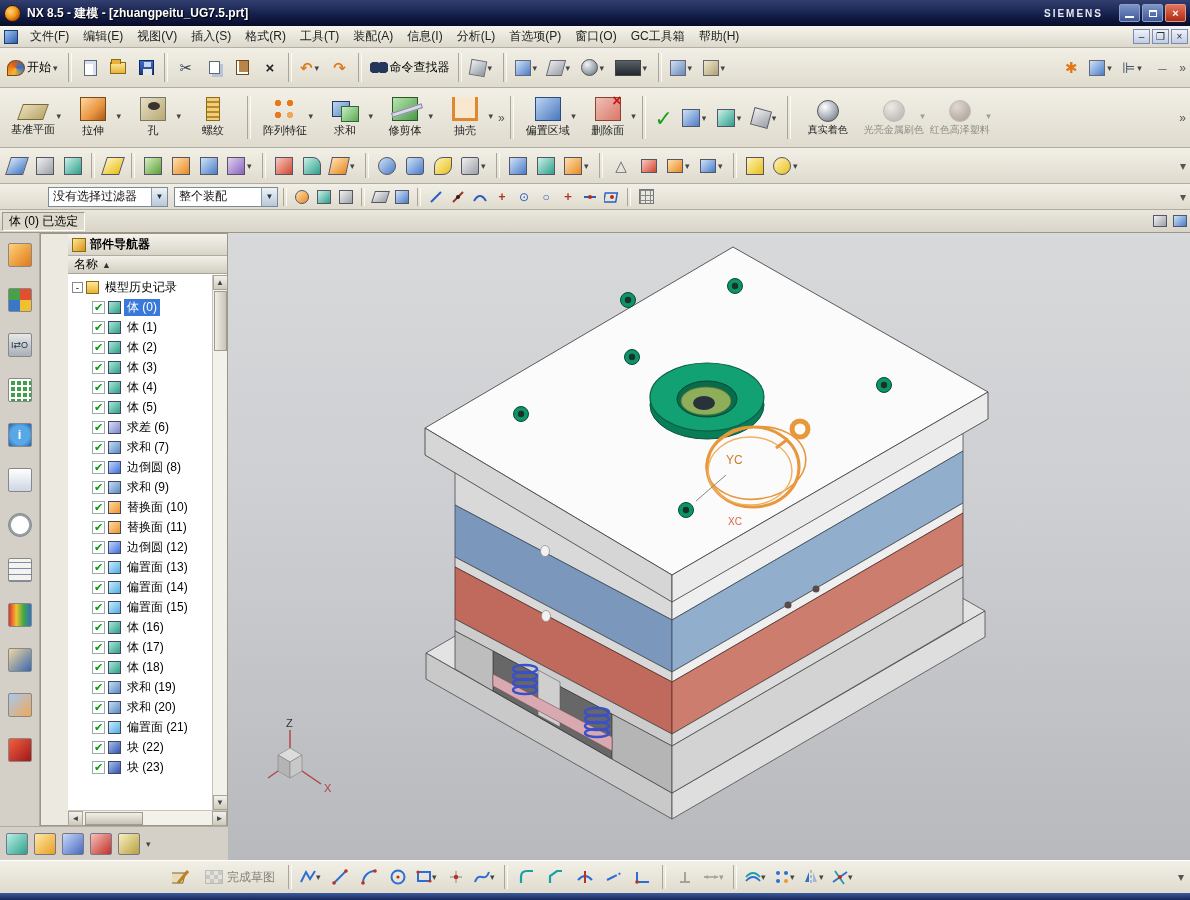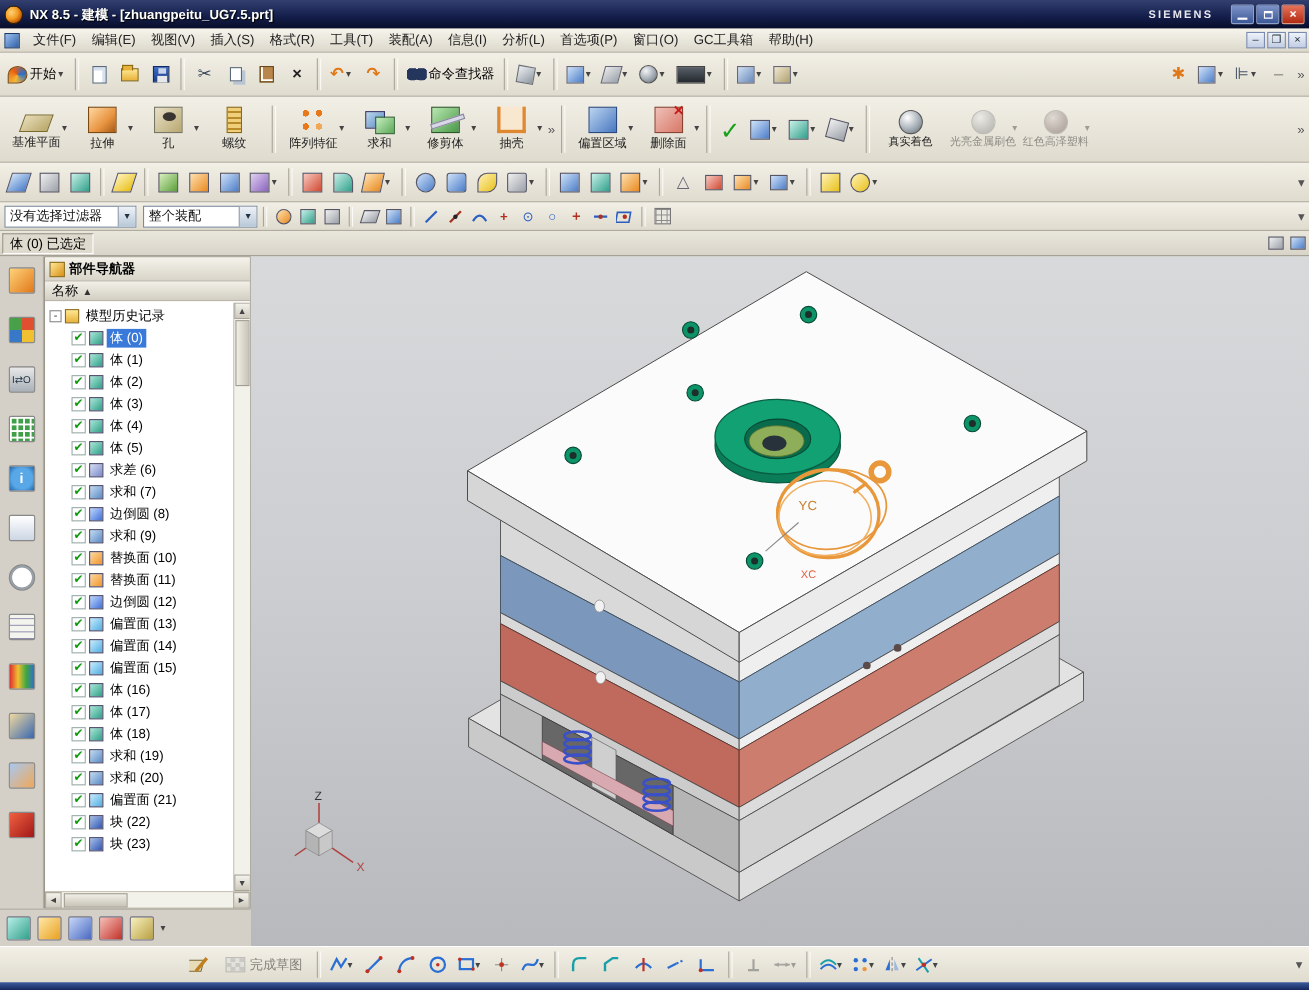--- a/index.html
+++ b/index.html
@@ -107,42 +107,42 @@
   .t-teal { background:linear-gradient(135deg,#c8f0e8,#2f9f8a); }
   .t-orange { background:linear-gradient(135deg,#ffe0b0,#e88a20); }
   .t-gray { background:linear-gradient(135deg,#f0f0f0,#9aa0a8); }
   .t-green { background:linear-gradient(135deg,#d8f0c0,#5a9e38); }
   .t-purple { background:linear-gradient(135deg,#e0d0f0,#8a62c0); }
   .t-yellow { background:linear-gradient(135deg,#fff2b8,#e8c018); }
   .t-red { background:linear-gradient(135deg,#f8c8c0,#d04830); }
 
   
   .selbar { top:184px; height:26px; }
-  .combo { height:20px; background:#fff; border:1px solid #7a8a9a; display:flex; align-items:center; flex:0 0 auto; }
+  .combo { height:20px; background:#fff; border:1px solid #7a8a9a; display:flex; align-items:center; flex:0 0 auto;margin-left:44px; }
   .combo .cval { padding:0 4px; white-space:nowrap; font-size:12px; color:#111; flex:1; }
   .combo .cbtn { width:16px; height:100%; background:linear-gradient(180deg,#eef2f8,#b8c8d8); border-left:1px solid #8a9aaa;
     display:flex; align-items:center; justify-content:center; font-size:8px; color:#234; }
   .snap { width:20px; height:20px; display:flex; align-items:center; justify-content:center; border:1px solid transparent; flex:0 0 auto; }
 
   
   .promptbar { position:absolute; left:0; top:210px; width:1190px; height:23px;
     background:linear-gradient(180deg,#e9e6dc,#d8d4c8); border-bottom:1px solid #9a968a; display:flex; align-items:center; }
   .pcell { height:19px; border:1px solid #9a968a; border-right-color:#fff; border-bottom-color:#fff;
     display:flex; align-items:center; padding:0 6px; margin-left:2px; background:#dedacd; }
   .pcell.msg { width:560px; }
   .pcell.sel { font-weight:normal; }
 
   
   .resbar { position:absolute; left:0; top:233px; width:40px; height:593px; background:#d4d0c8;
     border-right:1px solid #b0aca0; display:flex; flex-direction:column; align-items:center; padding-top:10px; gap:21px; }
   .res-ic { width:24px; height:24px; border:1px solid #888; border-radius:2px; position:relative; }
 
   
   .navigator { position:absolute; left:40px; top:233px; width:188px; height:593px;
-    background:#ece9e0; border:1px solid #9a968a; display:flex; flex-direction:column; }
+    background:#ece9e0; border:1px solid #9a968a; display:flex; flex-direction:column;padding-left:27px; }
   .nav-title { height:22px; display:flex; align-items:center; gap:4px; padding:0 4px;
     background:linear-gradient(180deg,#f4f2ea,#d8d4c8); border-bottom:1px solid #b0aca0; font-weight:bold; }
   .nav-title .nt-ic { width:14px; height:14px; background:linear-gradient(135deg,#ffe793,#d89018); border:1px solid #8a6a14; }
   .nav-colhdr { height:18px; background:linear-gradient(180deg,#f2f0e8,#d2cec2); border-bottom:1px solid #a8a498;
     display:flex; align-items:center; padding:0 6px; gap:4px; }
   .nav-colhdr .sort { font-size:9px; color:#333; }
   .nav-tree { flex:1; background:#fff; overflow:hidden; position:relative; border-top:1px solid #fff; display:flex; }
   .tree-col { flex:1; padding-top:2px; }
   .nav-row { display:flex; align-items:center; height:20px; gap:3px; padding-left:24px; white-space:nowrap; }
   .nav-row.folder { padding-left:4px; }

